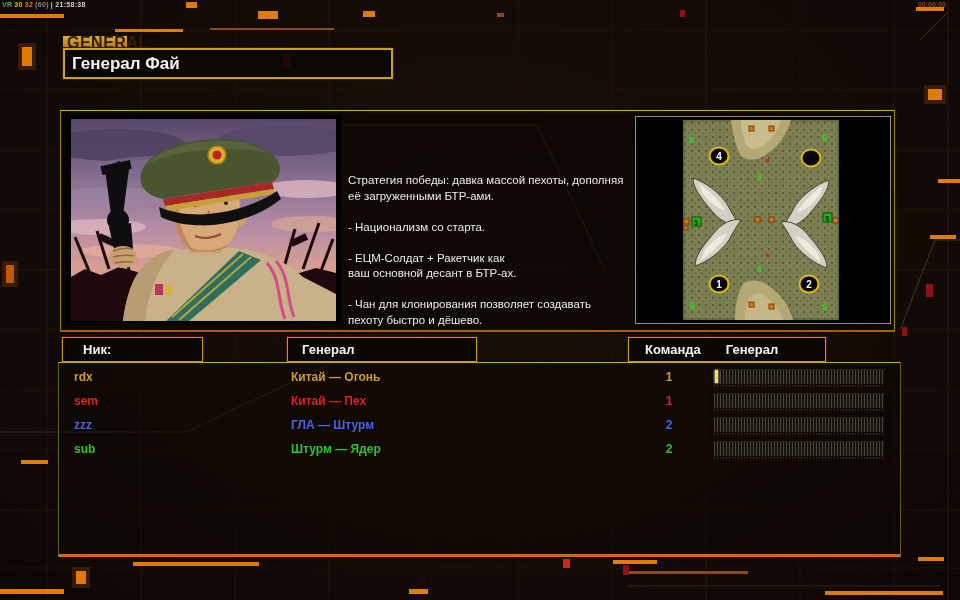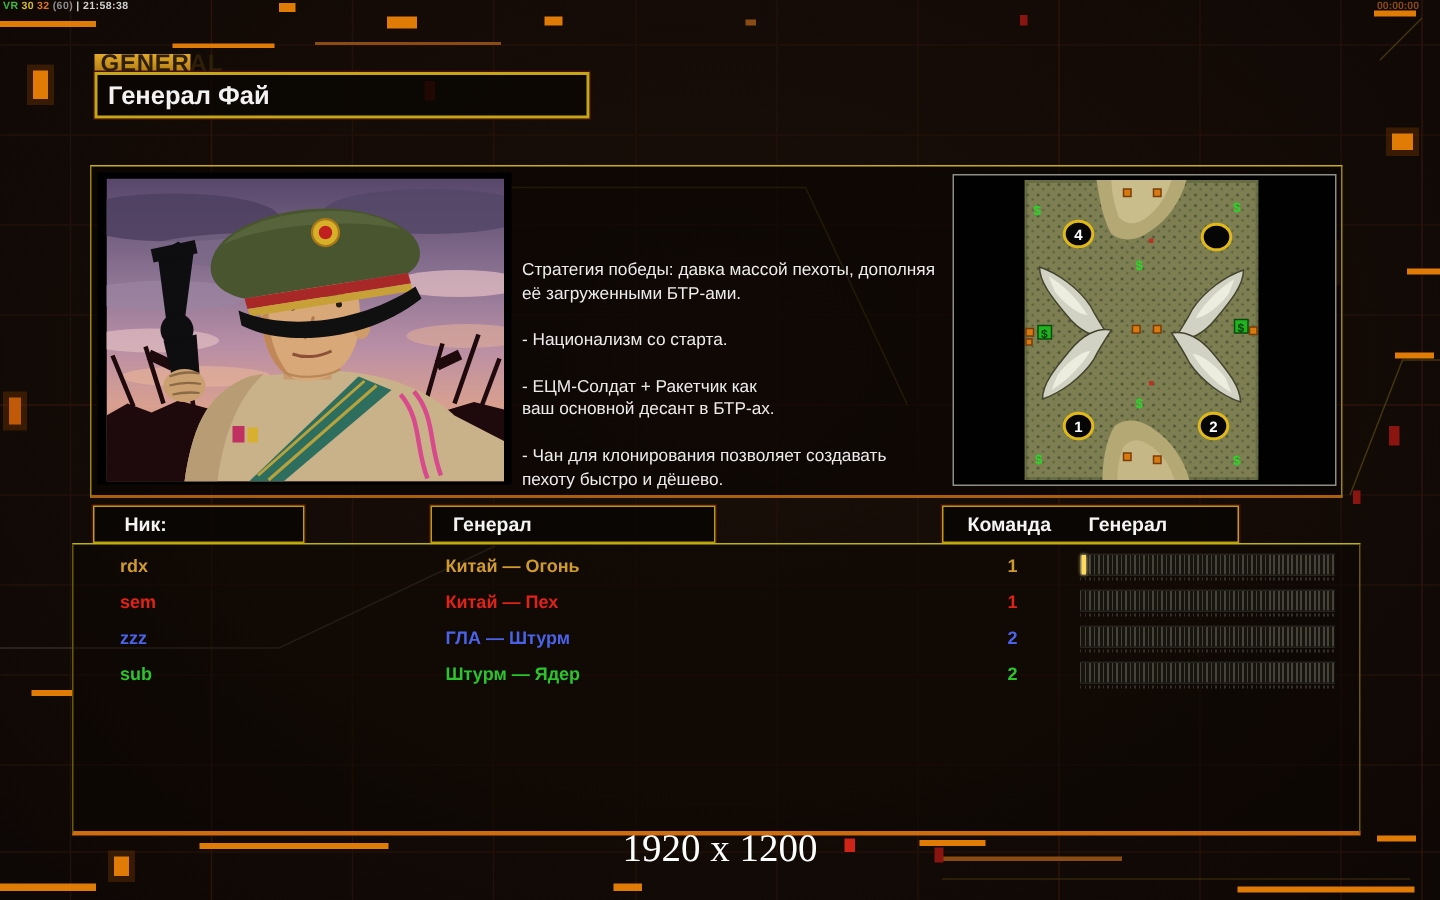--- a/index.html
+++ b/index.html
@@ -29,23 +29,23 @@
   .map-panel{left:574px;top:5px;width:254px;height:206px;background:#010101;border:1px solid #8e8e86;}
   .map-panel svg{position:absolute;left:47px;top:3px;}
 
   .hdr{top:337px;height:23px;border:1px solid #bf9c16;box-shadow:0 0 0 1px #480f06;
     background:rgba(8,5,2,.8);display:flex;align-items:center;color:#f4f4f4;font-weight:bold;font-size:13px;}
   .hdr-nick{left:62px;width:119px;padding-left:20px;}
   .hdr-general{left:287px;width:174px;padding-left:14px;}
   .hdr-team{left:628px;width:180px;padding-left:16px;}
   .hdr-team .col2{margin-left:25px;}
 
-  .table-panel{left:48px;top:362px;width:841px;height:191px;
+  .table-panel{left:58px;top:362px;width:841px;height:191px;
     border:1px solid #6a5a08;border-top:1px solid #bdb40a;border-bottom:3px solid #d06c10;
-    background:rgba(10,6,3,.45);padding-left:16px;}
+    background:rgba(10,6,3,.45);}
   .rows{position:relative;padding-top:3px;}
   .row{position:relative;height:24px;font-weight:bold;font-size:12px;}
   .row .nick{position:absolute;left:15px;top:4px;}
   .row .gen{position:absolute;left:232px;top:4px;}
   .row .team{position:absolute;left:596px;top:4px;width:28px;text-align:center;}
   .row .bar{position:absolute;left:655px;top:3px;width:170px;height:13px;
     background:repeating-linear-gradient(90deg,#45433a 0 1px,#17140e 1px 3px);
     border-top:1px solid #24221c;border-bottom:1px solid #24221c;}
   .row .marker{position:absolute;left:1px;top:0;bottom:0;width:3px;background:#ffd95e;box-shadow:0 0 3px #ffeaa0;display:none;}
   .row .dots{position:absolute;left:655px;top:19px;width:170px;height:2px;
@@ -370,15 +370,14 @@
       <div class="row">
         <span class="nick" style="color: rgb(44, 196, 44);">sub</span>
         <span class="gen" style="color: rgb(44, 196, 44);">Штурм — Ядер</span>
         <span class="team" style="color: rgb(44, 196, 44);">2</span>
         <span class="bar"></span>
         <span class="dots"></span>
       </div>
     </div>
   </div>
 
-  <div class="abs resolution">1920 x 1200</div>
 
 </div>
 
 </body></html>

